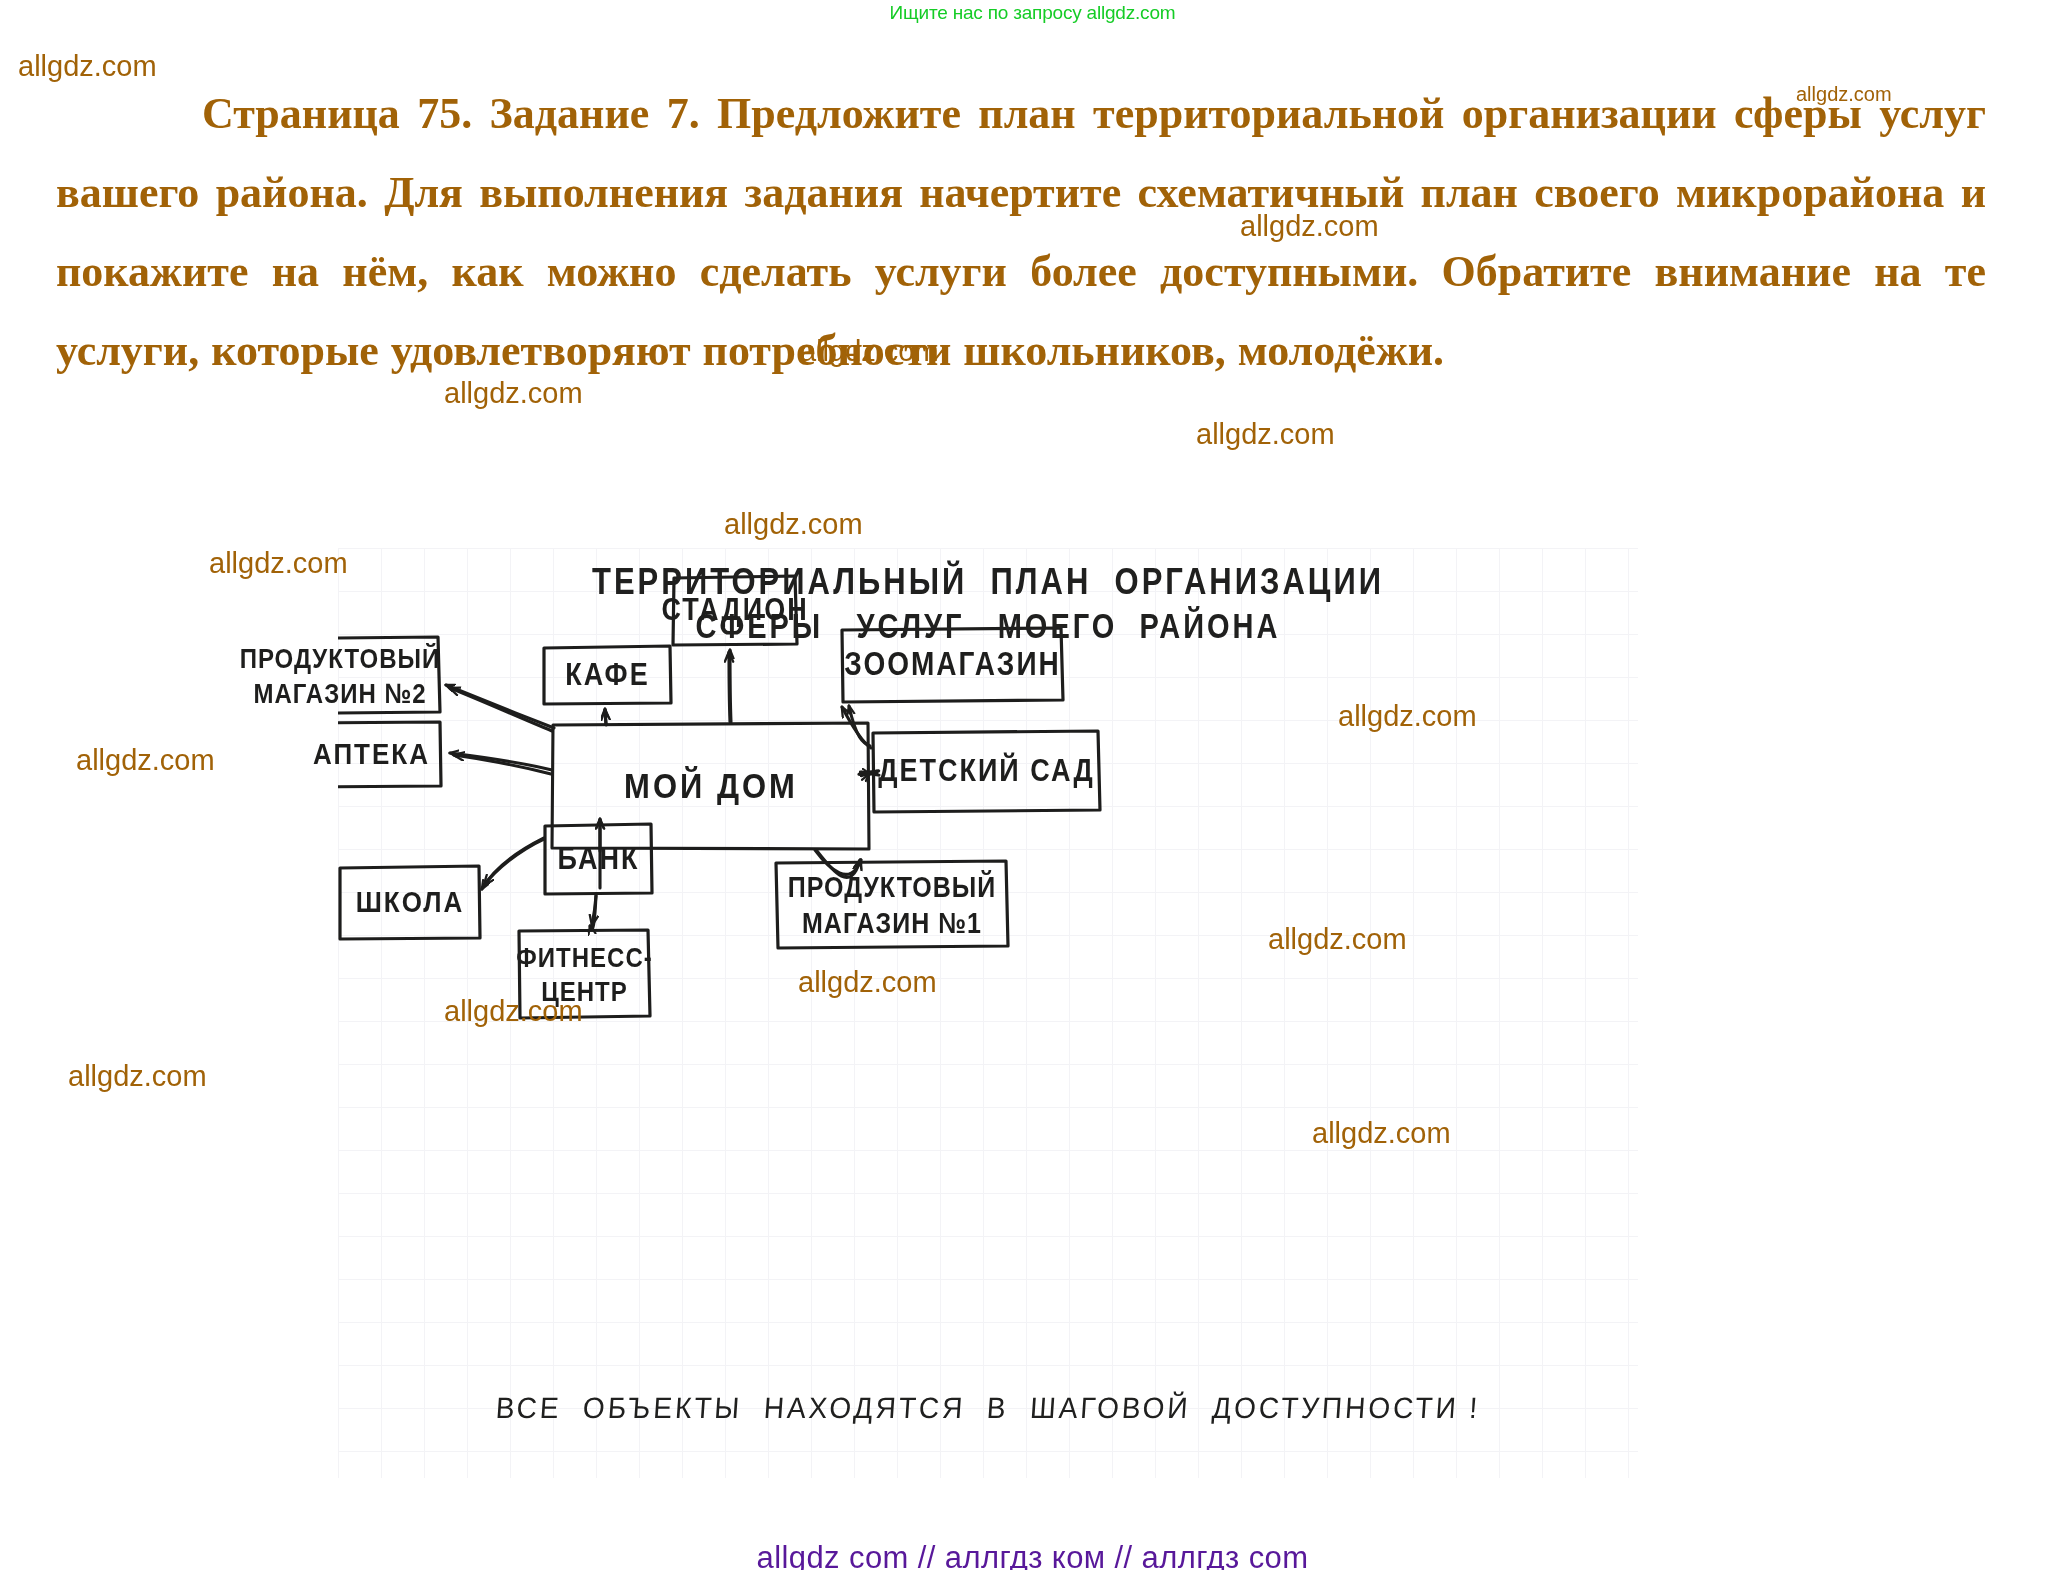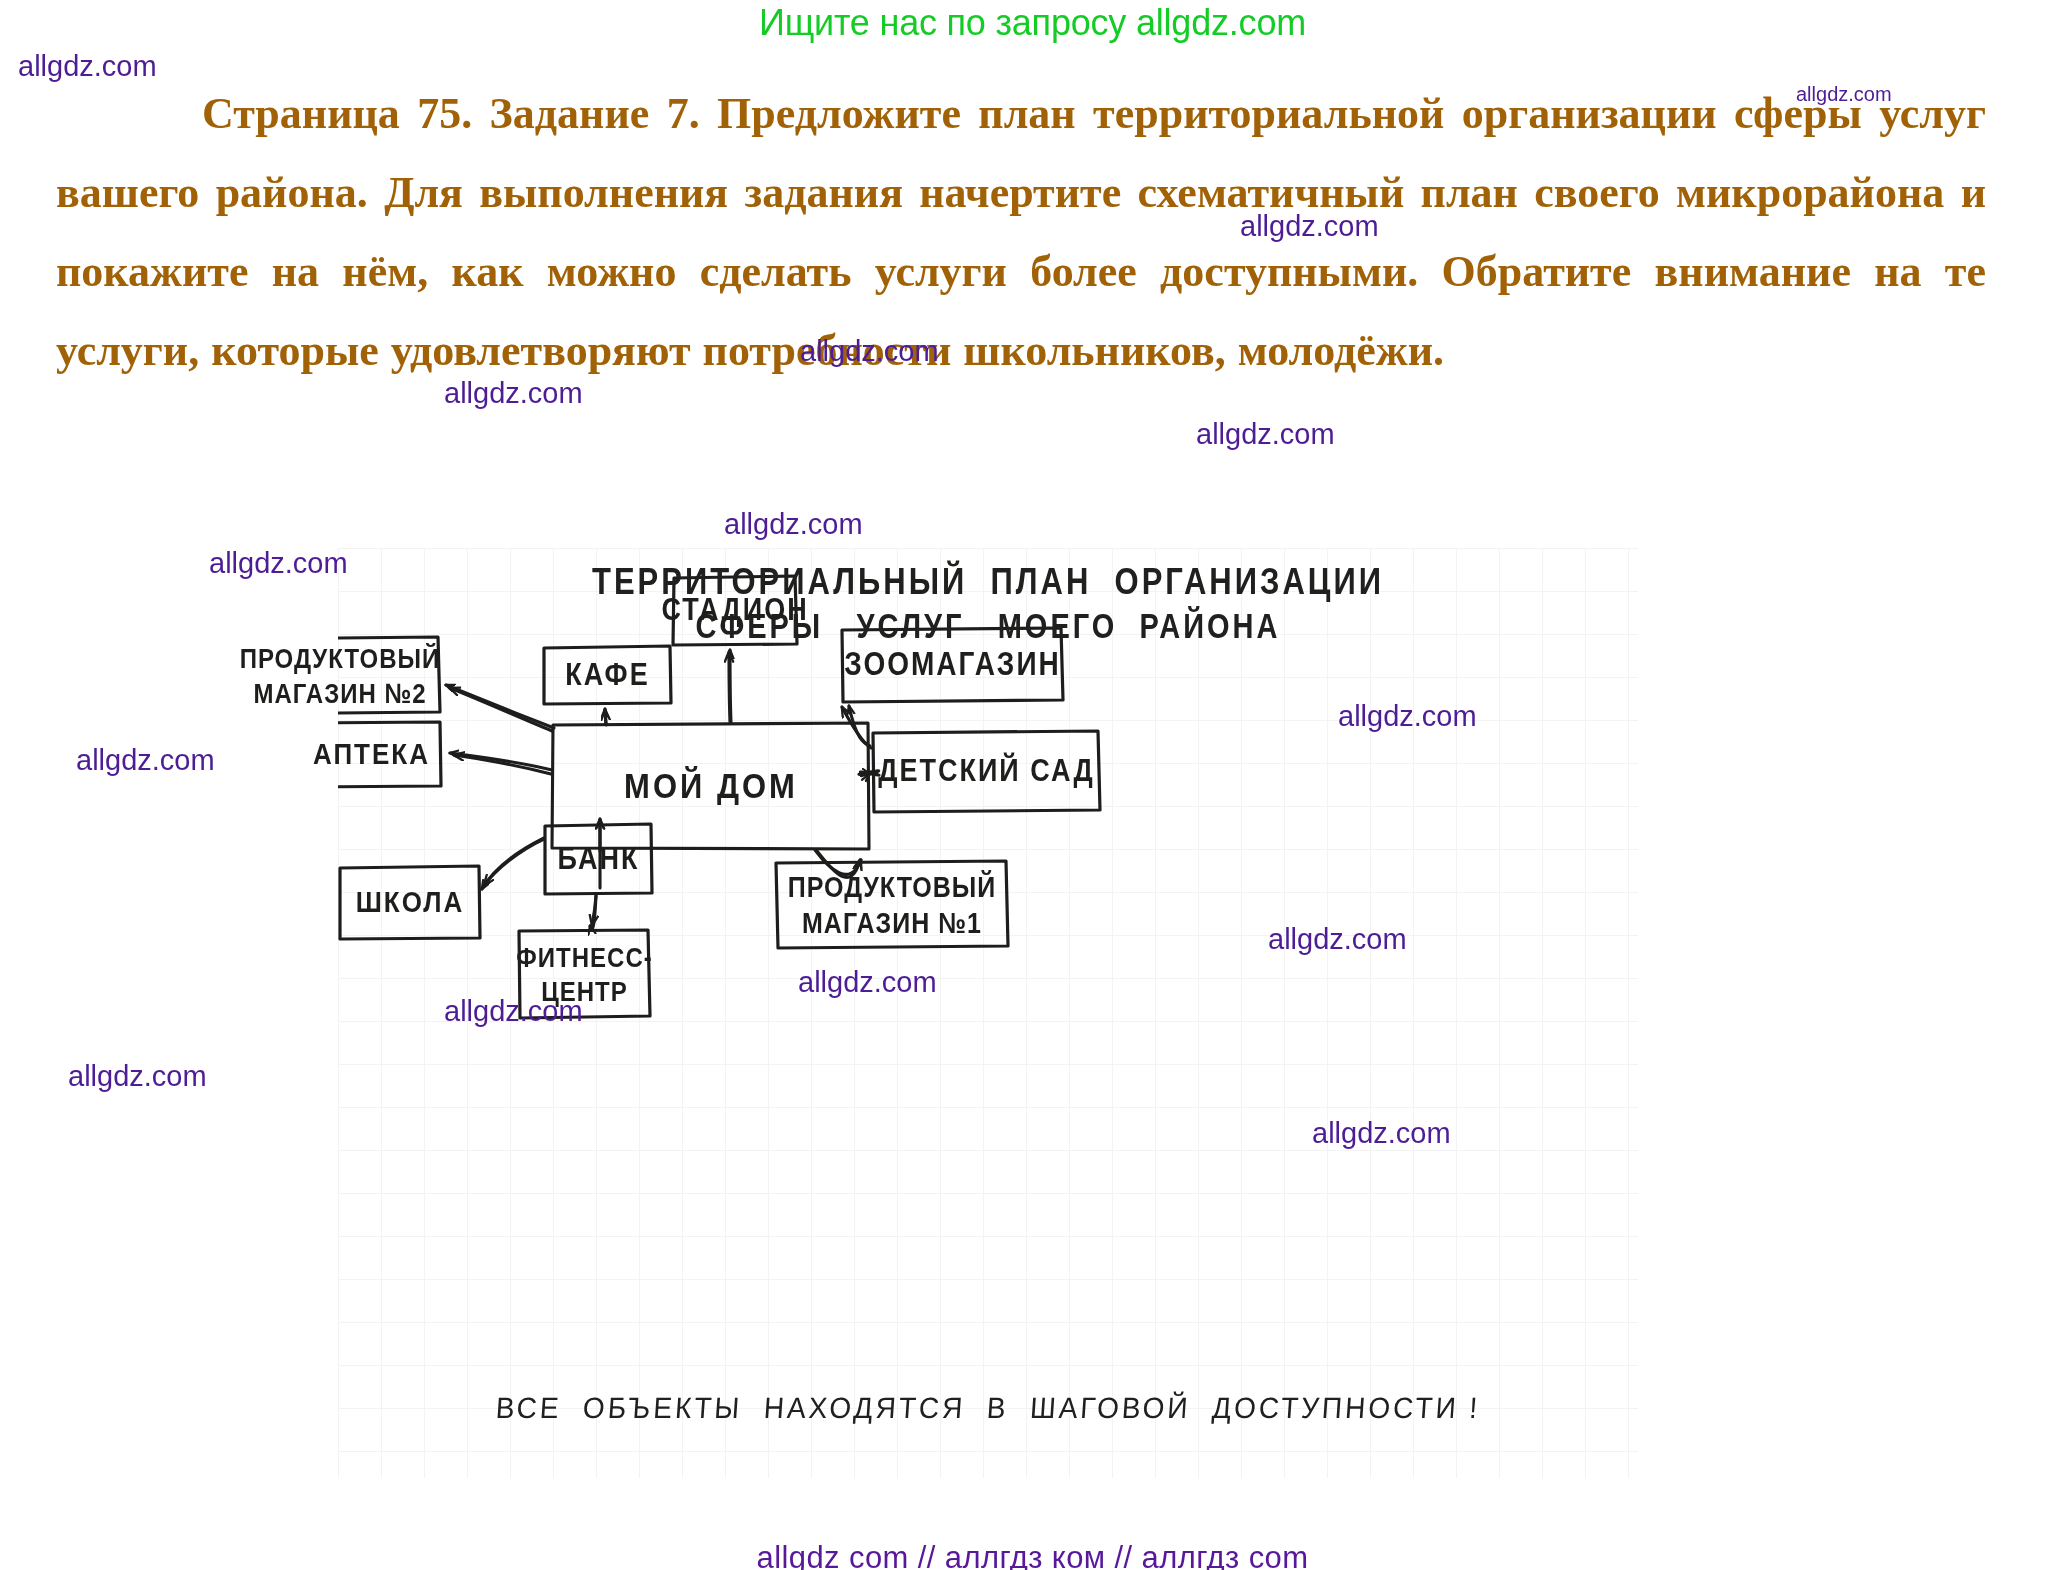--- a/index.html
+++ b/index.html
@@ -19,21 +19,21 @@
 
   
   #promo {
     position: absolute;
     top: 2px;
     left: 0;
     width: 2065px;
     text-align: center;
     color: #15cc26;
     font-family: "Liberation Sans", sans-serif;
-    font-size: 36px;
+    font-size: 19px;
     font-weight: 400;
     letter-spacing: -0.2px;
     white-space: nowrap;
   }
 
   
   #task {
     position: absolute;
     left: 56px;
     top: 74px;
@@ -103,21 +103,21 @@
     letter-spacing: 2px;
     line-height: 1.22;
     transform: scaleY(1.16);
     pointer-events: none;
   }
 
   
   .wm {
     position: absolute;
     font-family: "Liberation Sans", sans-serif;
-    color: #4c1d95;
+    color: #a16207;
     white-space: nowrap;
   }
 
   
   #footer {
     position: absolute;
     left: 0;
     top: 1516px;
     width: 2065px;
     text-align: center;

